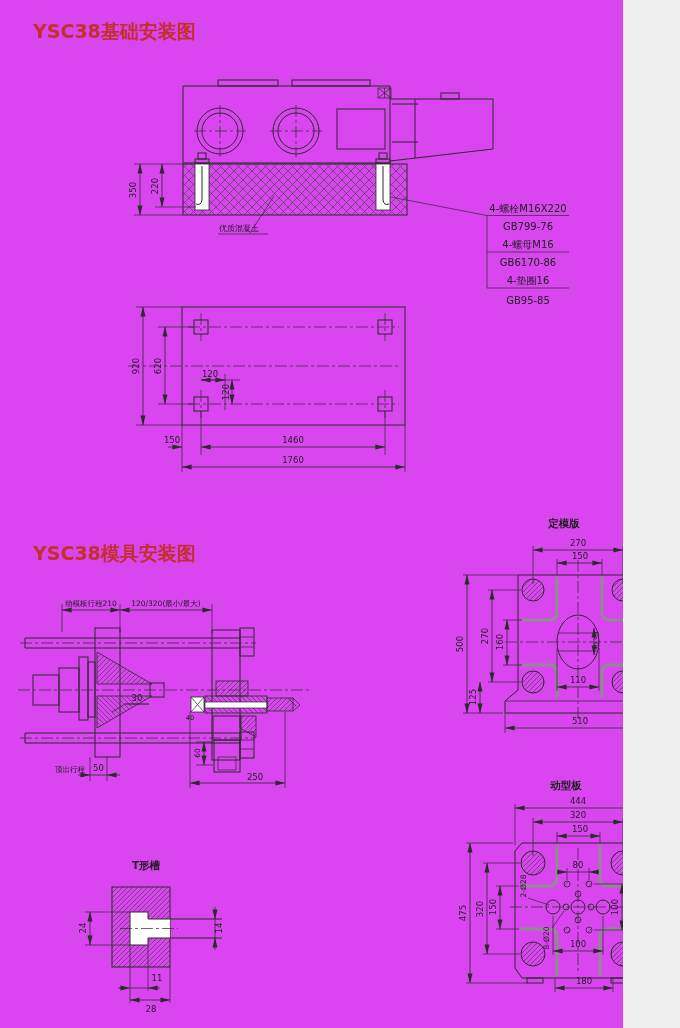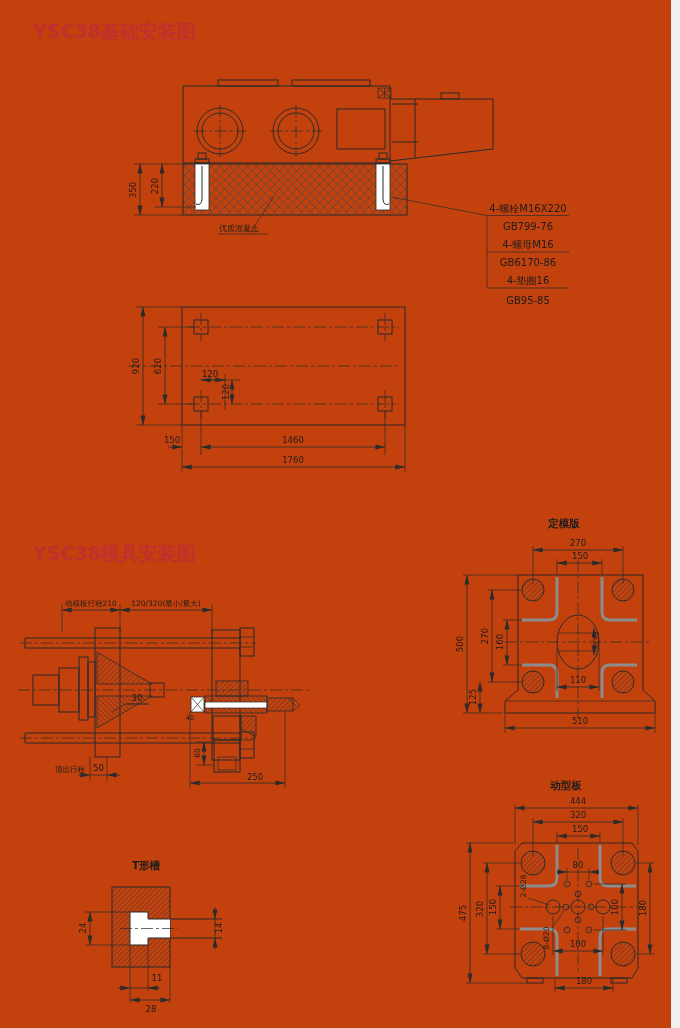--- a/index.html
+++ b/index.html
@@ -1,16 +1,16 @@
 <!DOCTYPE html>
 <html><head>
 <meta charset="utf-8">
 <style>
   html,body{margin:0;padding:0;background:#f0f0f0;}
-  .stage{position:relative;width:671px;height:1028px;background:#c2410c;overflow:hidden;
+  .stage{position:relative;width:623px;height:1028px;background:#d946ef;overflow:hidden;
          font-family:"DejaVu Sans","Liberation Sans",sans-serif;}
   svg{position:absolute;left:0;top:0;}
   svg text{fill:#1d1d1d;font-family:"DejaVu Sans","Liberation Sans",sans-serif;}
   .title-red{font-size:19px;font-weight:bold;fill:#c22f2f;}
   .subtitle{font-size:10.5px;font-weight:bold;}
   .dim{font-size:8.5px;}
   .dim-s{font-size:7.5px;}
   .dim-xs{font-size:6.5px;}
   .note{font-size:10px;}
   .cn{font-size:8px;}

